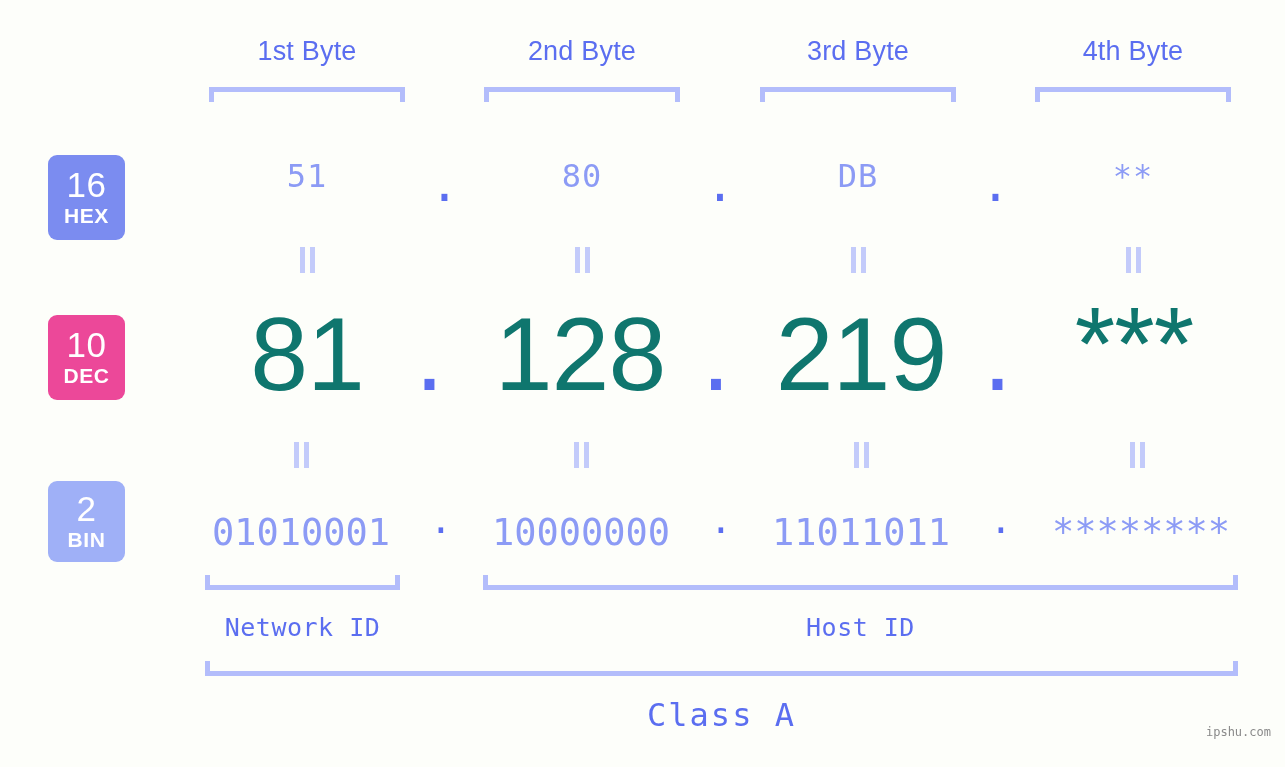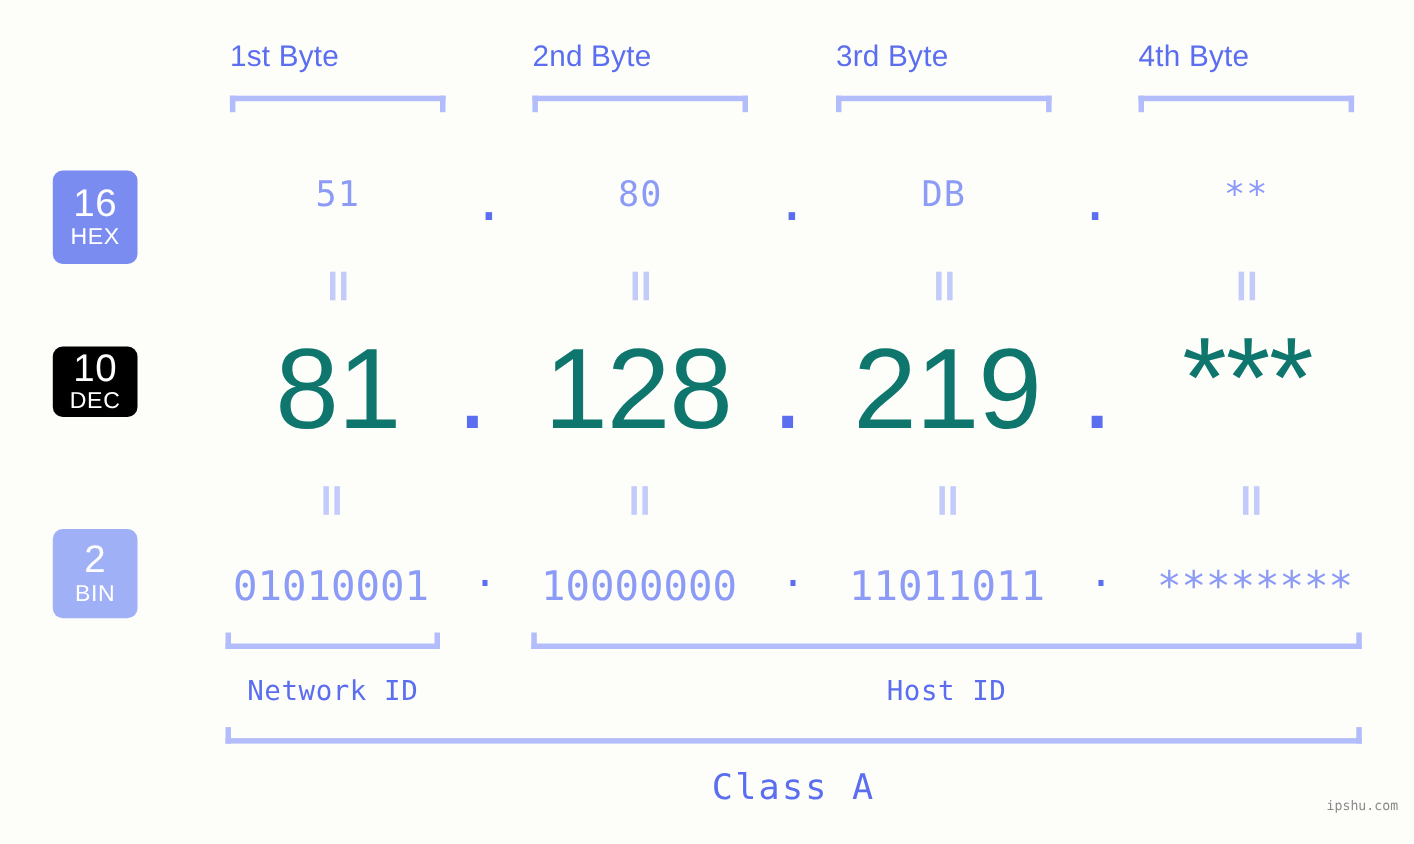--- a/index.html
+++ b/index.html
@@ -18,20 +18,21 @@
   }
   #stage {
     position: relative;
     width: 1285px;
     height: 767px;
   }
 
   
   .byte-label {
     position: absolute;
+    text-align: center;
     color: #5b6ef0;
     font-family: "Liberation Sans", sans-serif;
     font-size: 27px;
     font-weight: 400;
     letter-spacing: 0.2px;
     white-space: nowrap;
     top: 36px;
     transform: translateY(0);
   }
 
@@ -61,21 +62,21 @@
     padding: 6px 0 8px 0;
   }
   .badge .num {
     font-size: 35px;
     font-weight: 400;
     line-height: 1.08;
     letter-spacing: 0.5px;
   }
   .badge .abbr {
     font-size: 21px;
-    font-weight: 400;
+    font-weight: 700;
     line-height: 1.1;
     letter-spacing: 0.6px;
   }
 
   
   .cell {
     position: absolute;
     text-align: center;
     white-space: nowrap;
     line-height: 1;
@@ -206,21 +207,21 @@
     </div>
   <div class="eq" style="left:849px; top:247px;">
       <span></span>
       <span></span>
     </div>
   <div class="eq" style="left:1124px; top:247px;">
       <span></span>
       <span></span>
     </div>
 
-  <div class="badge" style="left:48px; top:315px; height:64px; background:#000000;">
+  <div class="badge" style="left:48px; top:315px; height:85px; background:#ec4899;">
     <span class="num">10</span>
     <span class="abbr">DEC</span>
   </div>
 
   <div class="cell dec-val" style="left:209px; top:302px; width:196px;">81</div>
   <div class="cell dec-dot" style="left:390px; top:302px; width:79px;">.</div>
   <div class="cell dec-val" style="left:466px; top:302px; width:228px;">128</div>
   <div class="cell dec-dot" style="left:676px; top:302px; width:80px;">.</div>
   <div class="cell dec-val" style="left:748px; top:302px; width:226px;">219</div>
   <div class="cell dec-dot" style="left:958px; top:302px; width:79px;">.</div>

